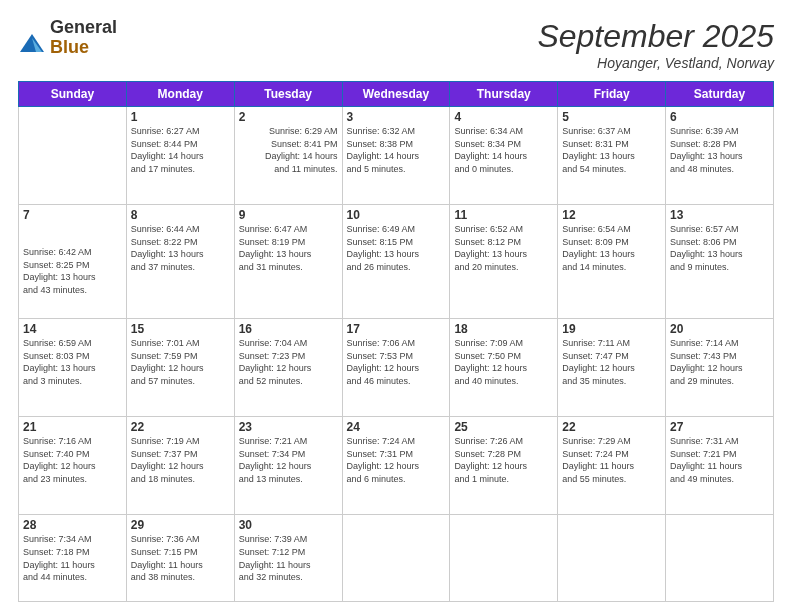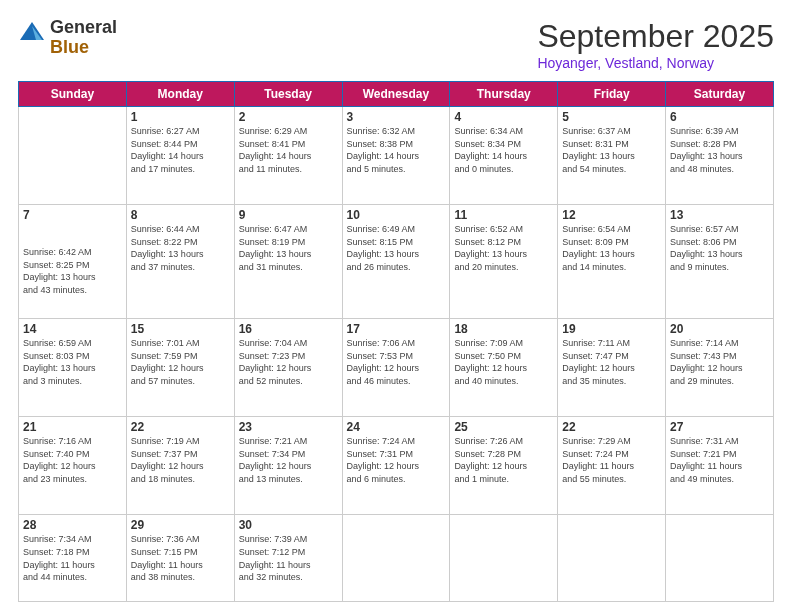--- a/index.html
+++ b/index.html
@@ -18,21 +18,21 @@
       flex-direction: column;
     }
     .header {
       display: flex;
       justify-content: space-between;
       align-items: flex-start;
       margin-bottom: 10px;
     }
     .logo {
       display: flex;
-      align-items: flex-start;
+      align-items: flex-end;
       gap: 4px;
     }
     .logo-text {
       display: flex;
       flex-direction: column;
       line-height: 1.1;
     }
     .logo-general {
       font-size: 18px;
       font-weight: bold;
@@ -41,39 +41,41 @@
     .logo-blue {
       font-size: 18px;
       font-weight: bold;
       color: #a16207;
     }
     .logo-icon {
       width: 28px;
       height: 28px;
     }
     .title-block {
+      text-align: right;
+      font-style: italic;
     }
     .month-title {
       font-size: 32px;
       color: #333;
       font-weight: normal;
     }
     .subtitle {
       font-size: 14px;
-      color: #6d28d9;
+      color: #404040;
     }
     .calendar {
       flex: 1;
       border: 1px solid #ccc;
       border-collapse: collapse;
       width: 100%;
       table-layout: fixed;
     }
     .calendar th {
-      background-color: #be185d;
+      background-color: #6d28d9;
       color: #fff;
       text-align: center;
       font-size: 12px;
       padding: 5px 2px;
       border: 1px solid #1a6bb5;
     }
     .calendar td {
       border: 1px solid #ccc;
       vertical-align: top;
       padding: 3px 4px;
@@ -137,21 +139,21 @@
           <td class="empty-cell"></td>
           <td>
             <span class="day-num">1</span>
             <div class="day-info" style="white-space: pre-line;">Sunrise: 6:27 AM
 Sunset: 8:44 PM
 Daylight: 14 hours
 and 17 minutes.</div>
           </td>
           <td>
             <span class="day-num">2</span>
-            <div class="day-info" style="white-space: pre-line;">Sunrise: 6:29 AM
+            <div class="day-info" style="white-space: pre-line; text-align: right;">Sunrise: 6:29 AM
 Sunset: 8:41 PM
 Daylight: 14 hours
 and 11 minutes.</div>
           </td>
           <td>
             <span class="day-num">3</span>
             <div class="day-info" style="white-space: pre-line;">Sunrise: 6:32 AM
 Sunset: 8:38 PM
 Daylight: 14 hours
 and 5 minutes.</div>

